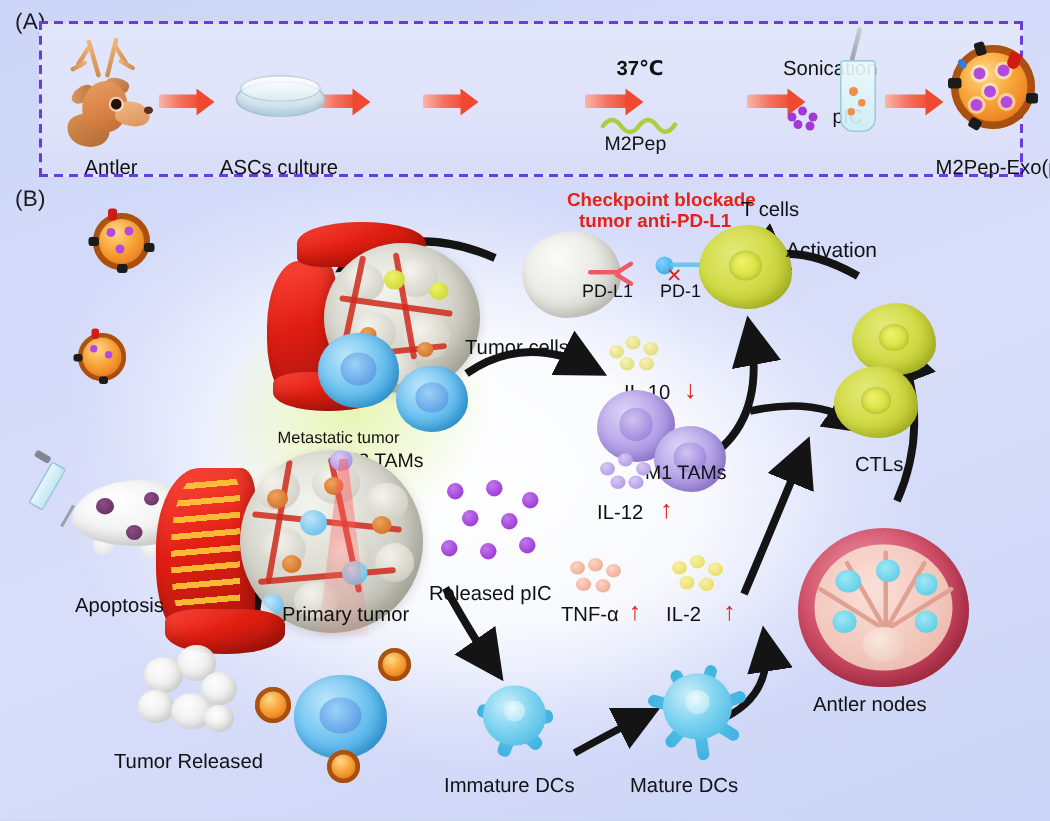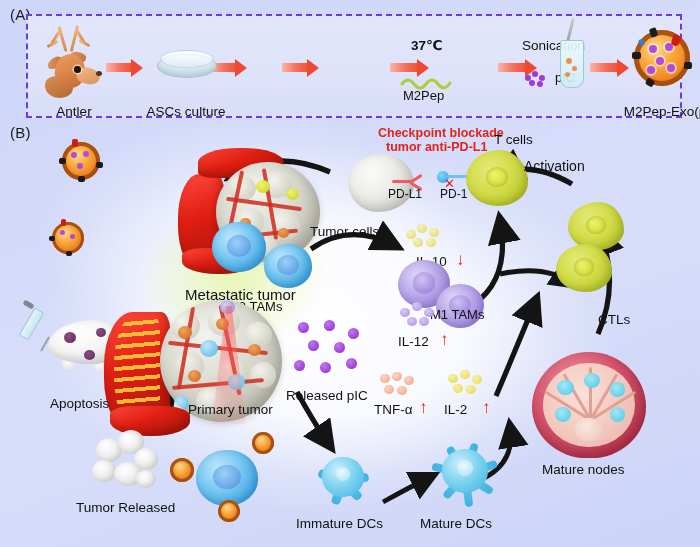--- a/index.html
+++ b/index.html
@@ -525,21 +525,21 @@
         <div class="capil" style="left:52px;top:6px;width:4px;height:72px;transform:rotate(-10deg);"></div>
         <div class="capil" style="left:10px;top:40px;width:76px;height:4px;transform:rotate(8deg);"></div>
         <div class="capil" style="left:16px;top:70px;width:66px;height:4px;transform:rotate(-6deg);"></div>
         <span style="position:absolute;left:40px;top:18px;width:14px;height:13px;border-radius:50%;background:radial-gradient(circle at 38% 33%,#eef36a,#c5cf2a);"></span>
         <span style="position:absolute;left:70px;top:26px;width:13px;height:12px;border-radius:50%;background:radial-gradient(circle at 38% 33%,#eef36a,#c5cf2a);"></span>
         <span style="position:absolute;left:24px;top:56px;width:11px;height:10px;border-radius:50%;background:radial-gradient(circle at 38% 33%,#f0a35a,#c9641d);"></span>
         <span style="position:absolute;left:62px;top:66px;width:11px;height:10px;border-radius:50%;background:radial-gradient(circle at 38% 33%,#f0a35a,#c9641d);"></span>
       </div>
       <div class="vessel" style="left:8px;top:104px;width:74px;height:26px;border-radius:30% 36% 48% 48%;"></div>
     </div>
-    <div class="lbl" style="left:185px;top:162px;font-size:15px;">Metastatic tumor</div>
+    <div class="lbl" style="left:185px;top:162px;font-size:11px;">Metastatic tumor</div>
 
     <div class="cell tumorcell" style="left:348px;top:30px;width:66px;height:58px;"></div>
     <div class="lbl" style="left:310px;top:100px;font-size:13.5px;">Tumor cells</div>
 
     <div class="lbl red" style="left:378px;top:2px;font-size:12.5px;">Checkpoint blockade</div>
     <div class="lbl red" style="left:386px;top:16px;font-size:12.5px;">tumor anti-PD-L1</div>
 
     <div class="ab" style="left:392px;top:44px;width:34px;height:26px;">
       <i style="left:0;top:12px;width:20px;height:3px;"></i>
       <i style="left:18px;top:13px;width:14px;height:3px;transform:rotate(-32deg);"></i>
@@ -557,21 +557,21 @@
     <div class="lbl" style="left:494px;top:8px;font-size:13.5px;">T cells</div>
 
     <div class="lbl" style="left:524px;top:34px;font-size:14px;">Activation</div>
 
     <div class="cell tcell" style="left:568px;top:78px;width:56px;height:48px;">
       <div class="nuc"></div>
     </div>
     <div class="cell tcell" style="left:556px;top:120px;width:56px;height:48px;">
       <div class="nuc"></div>
     </div>
-    <div class="lbl" style="left:570px;top:188px;font-size:13.5px;margin-left:28px;">CTLs</div>
+    <div class="lbl" style="left:570px;top:178px;font-size:13.5px;">CTLs</div>
 
     <div style="position:absolute;left:406px;top:98px;width:40px;height:26px;">
       <span class="cyto" style="left:0;top:8px;width:10px;height:9px;background:radial-gradient(circle at 38% 33%,#f6f3b6,#dcd56a);"></span>
       <span class="cyto" style="left:11px;top:2px;width:10px;height:9px;background:radial-gradient(circle at 38% 33%,#f6f3b6,#dcd56a);"></span>
       <span class="cyto" style="left:23px;top:6px;width:10px;height:9px;background:radial-gradient(circle at 38% 33%,#f6f3b6,#dcd56a);"></span>
       <span class="cyto" style="left:7px;top:16px;width:10px;height:9px;background:radial-gradient(circle at 38% 33%,#f6f3b6,#dcd56a);"></span>
       <span class="cyto" style="left:20px;top:16px;width:10px;height:9px;background:radial-gradient(circle at 38% 33%,#f6f3b6,#dcd56a);"></span>
     </div>
     <div class="lbl" style="left:416px;top:130px;font-size:13.5px;">IL-10</div>
     <div class="lbl" style="left:456px;top:126px;font-size:17px;color:#e2231a;font-weight:bold;">↓</div>
@@ -672,21 +672,21 @@
       <div class="sept" style="left:50%;top:14%;width:3px;height:50%;transform:rotate(0deg);"></div>
       <div class="sept" style="left:50%;top:14%;width:3px;height:50%;transform:rotate(30deg);"></div>
       <div class="sept" style="left:50%;top:14%;width:3px;height:50%;transform:rotate(58deg);"></div>
       <div class="foll" style="left:22%;top:26%;width:15%;height:15%;"></div>
       <div class="foll" style="left:46%;top:20%;width:14%;height:14%;"></div>
       <div class="foll" style="left:68%;top:28%;width:14%;height:14%;"></div>
       <div class="foll" style="left:20%;top:52%;width:14%;height:14%;"></div>
       <div class="foll" style="left:68%;top:52%;width:14%;height:14%;"></div>
       <div class="hilum"></div>
     </div>
-    <div class="lbl" style="left:542px;top:338px;font-size:13.5px;">Mature nodes</div>
+    <div class="lbl" style="left:542px;top:338px;font-size:13.5px;">Antler nodes</div>
 
     <div class="lbl" style="left:50px;top:272px;font-size:13.5px;">Apoptosis</div>
     <div class="apopt" style="left:90px;top:304px;width:74px;height:64px;">
       <span style="left:6px;top:10px;width:26px;height:24px;"></span>
       <span style="left:28px;top:2px;width:26px;height:24px;"></span>
       <span style="left:44px;top:20px;width:24px;height:22px;"></span>
       <span style="left:2px;top:32px;width:24px;height:22px;"></span>
       <span style="left:24px;top:34px;width:28px;height:24px;"></span>
       <span style="left:46px;top:42px;width:20px;height:18px;"></span>
     </div>

